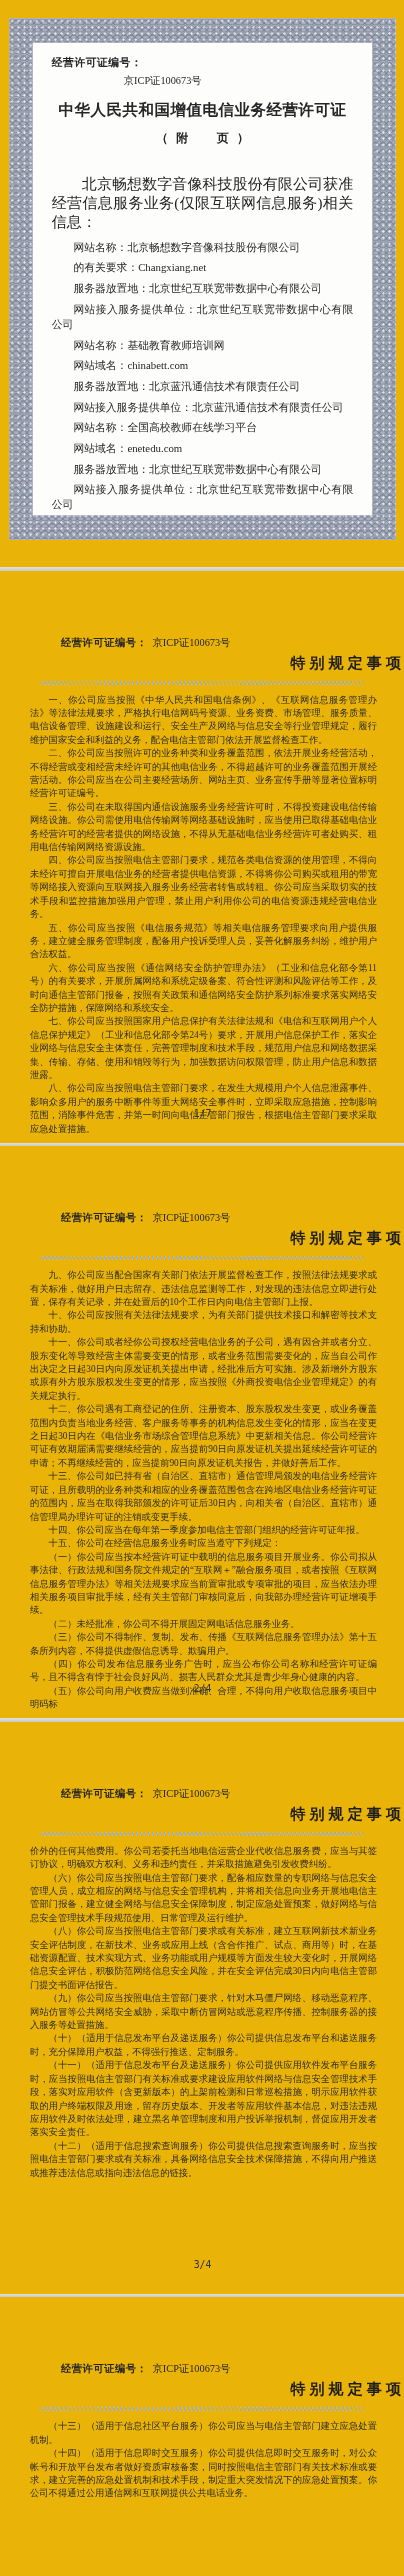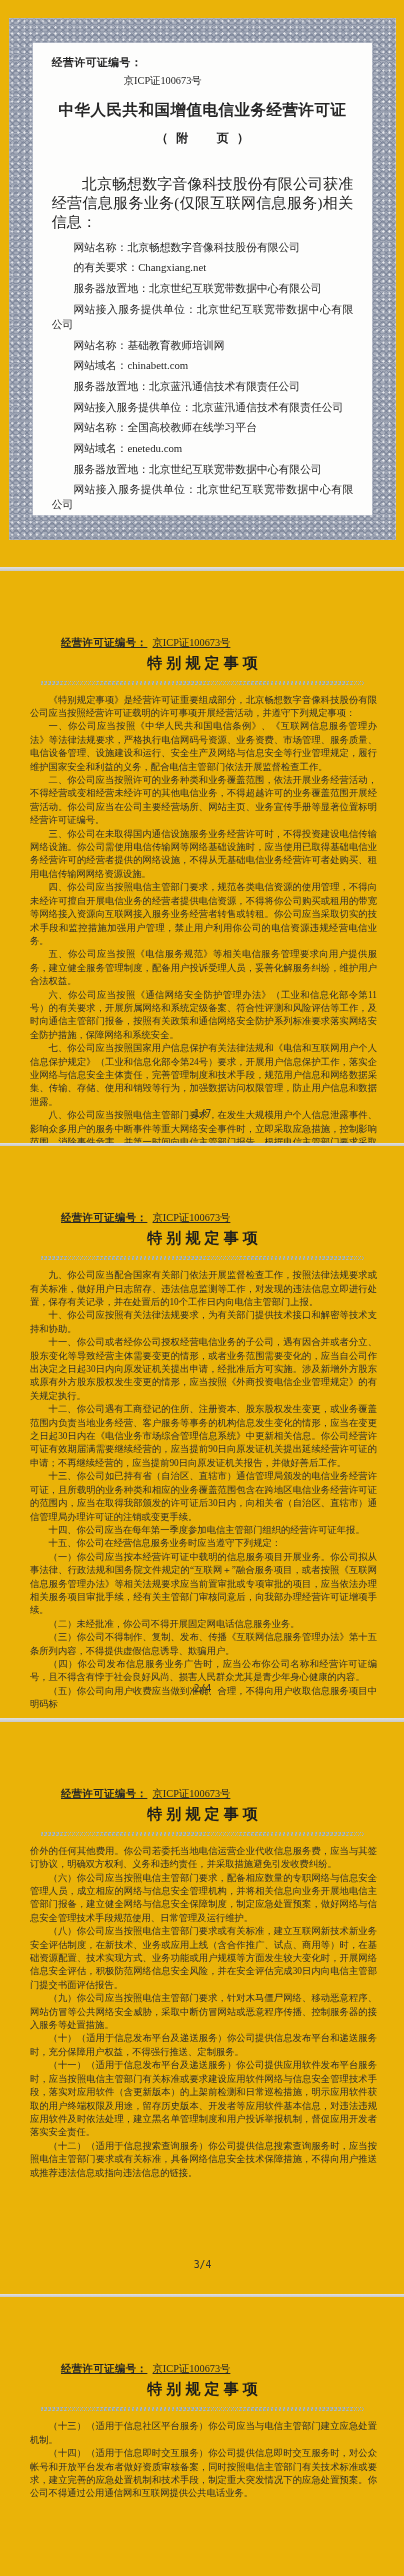--- a/index.html
+++ b/index.html
@@ -43,26 +43,26 @@
   .cert-intro { font-size:15px; line-height:19px; text-indent:2em; text-align:justify; margin:28px 0 0; color:#1f1f1f; }
   .cert-entries { margin-top:8.2px; }
   .cert-entries .entry {
     font-size:10.8px; line-height:15px; margin:0 0 5.7px;
     text-indent:2em; text-align:justify; color:#1f1f1f;
   }
 
   
   .text-page { position:relative; height:572px; }
   .text-page.last { height:577px; }
-  .page-head { position:absolute; top:65px; left:61px; font-size:10.3px; white-space:nowrap;text-decoration:underline; }
+  .page-head { position:absolute; top:65px; left:61px; font-size:10.3px; white-space:nowrap; }
   .head-label { font-weight:700; letter-spacing:0.5px; }
   .head-value { margin-left:5.2px; }
   .sp-title {
     position:absolute; top:83px; left:0; right:0;
-    text-align:center; font-size:15px; font-weight:700;
+    text-align:right; font-size:15px; font-weight:700;
     letter-spacing:4.1px; text-indent:4.1px; margin:0; color:#1e1e1e;
   }
   .zigzag {
     position:absolute; top:110px; left:41px; right:41px; height:4.1px;
     background-image:
       repeating-linear-gradient(65deg, rgba(0,0,0,0) 0 1px, #a6ac9e 1px 2.1px, rgba(0,0,0,0) 2.1px 3.6px),
       repeating-linear-gradient(115deg, rgba(0,0,0,0) 0 1px, #b7bcae 1px 2.1px, rgba(0,0,0,0) 2.1px 3.6px);
   }
   .sp-body { position:absolute; top:123px; left:30px; right:28px; }
   .sp-body p {
@@ -110,21 +110,20 @@
 
   <div class="page-divider"></div>
 
   <section class="scan text-page">
     <div class="page-head">
       <span class="head-label">经营许可证编号：</span><span class="head-value">京ICP证100673号</span>
     </div>
     <h2 class="sp-title">特别规定事项</h2>
     <div class="zigzag"></div>
     <div class="sp-body">
-        <p>《特别规定事项》是经营许可证重要组成部分，北京畅想数字音像科技股份有限公司应当按照经营许可证载明的许可事项开展经营活动，并遵守下列规定事项：</p>
         <p>一、你公司应当按照《中华人民共和国电信条例》、《互联网信息服务管理办法》等法律法规要求，严格执行电信网码号资源、业务资费、市场管理、服务质量、电信设备管理、设施建设和运行、安全生产及网络与信息安全等行业管理规定，履行维护国家安全和利益的义务，配合电信主管部门依法开展监督检查工作。</p>
         <p>二、你公司应当按照许可的业务种类和业务覆盖范围，依法开展业务经营活动，不得经营或变相经营未经许可的其他电信业务，不得超越许可的业务覆盖范围开展经营活动。你公司应当在公司主要经营场所、网站主页、业务宣传手册等显著位置标明经营许可证编号。</p>
         <p>三、你公司在未取得国内通信设施服务业务经营许可时，不得投资建设电信传输网络设施。你公司需使用电信传输网等网络基础设施时，应当使用已取得基础电信业务经营许可的经营者提供的网络设施，不得从无基础电信业务经营许可者处购买、租用电信传输网网络资源设施。</p>
         <p>四、你公司应当按照电信主管部门要求，规范各类电信资源的使用管理，不得向未经许可擅自开展电信业务的经营者提供电信资源，不得将你公司购买或租用的带宽等网络接入资源向互联网接入服务业务经营者转售或转租。你公司应当采取切实的技术手段和监控措施加强用户管理，禁止用户利用你公司的电信资源违规经营电信业务。</p>
         <p>五、你公司应当按照《电信服务规范》等相关电信服务管理要求向用户提供服务，建立健全服务管理制度，配备用户投诉受理人员，妥善化解服务纠纷，维护用户合法权益。</p>
         <p>六、你公司应当按照《通信网络安全防护管理办法》（工业和信息化部令第11号）的有关要求，开展所属网络和系统定级备案、符合性评测和风险评估等工作，及时向通信主管部门报备，按照有关政策和通信网络安全防护系列标准要求落实网络安全防护措施，保障网络和系统安全。</p>
         <p>七、你公司应当按照国家用户信息保护有关法律法规和《电信和互联网用户个人信息保护规定》（工业和信息化部令第24号）要求，开展用户信息保护工作，落实企业网络与信息安全主体责任，完善管理制度和技术手段，规范用户信息和网络数据采集、传输、存储、使用和销毁等行为，加强数据访问权限管理，防止用户信息和数据泄露。</p>
         <p>八、你公司应当按照电信主管部门要求，在发生大规模用户个人信息泄露事件、影响众多用户的服务中断事件等重大网络安全事件时，立即采取应急措施，控制影响范围，消除事件危害，并第一时间向电信主管部门报告，根据电信主管部门要求采取应急处置措施。</p>
       </div>
     <div class="page-num">1/7</div>

